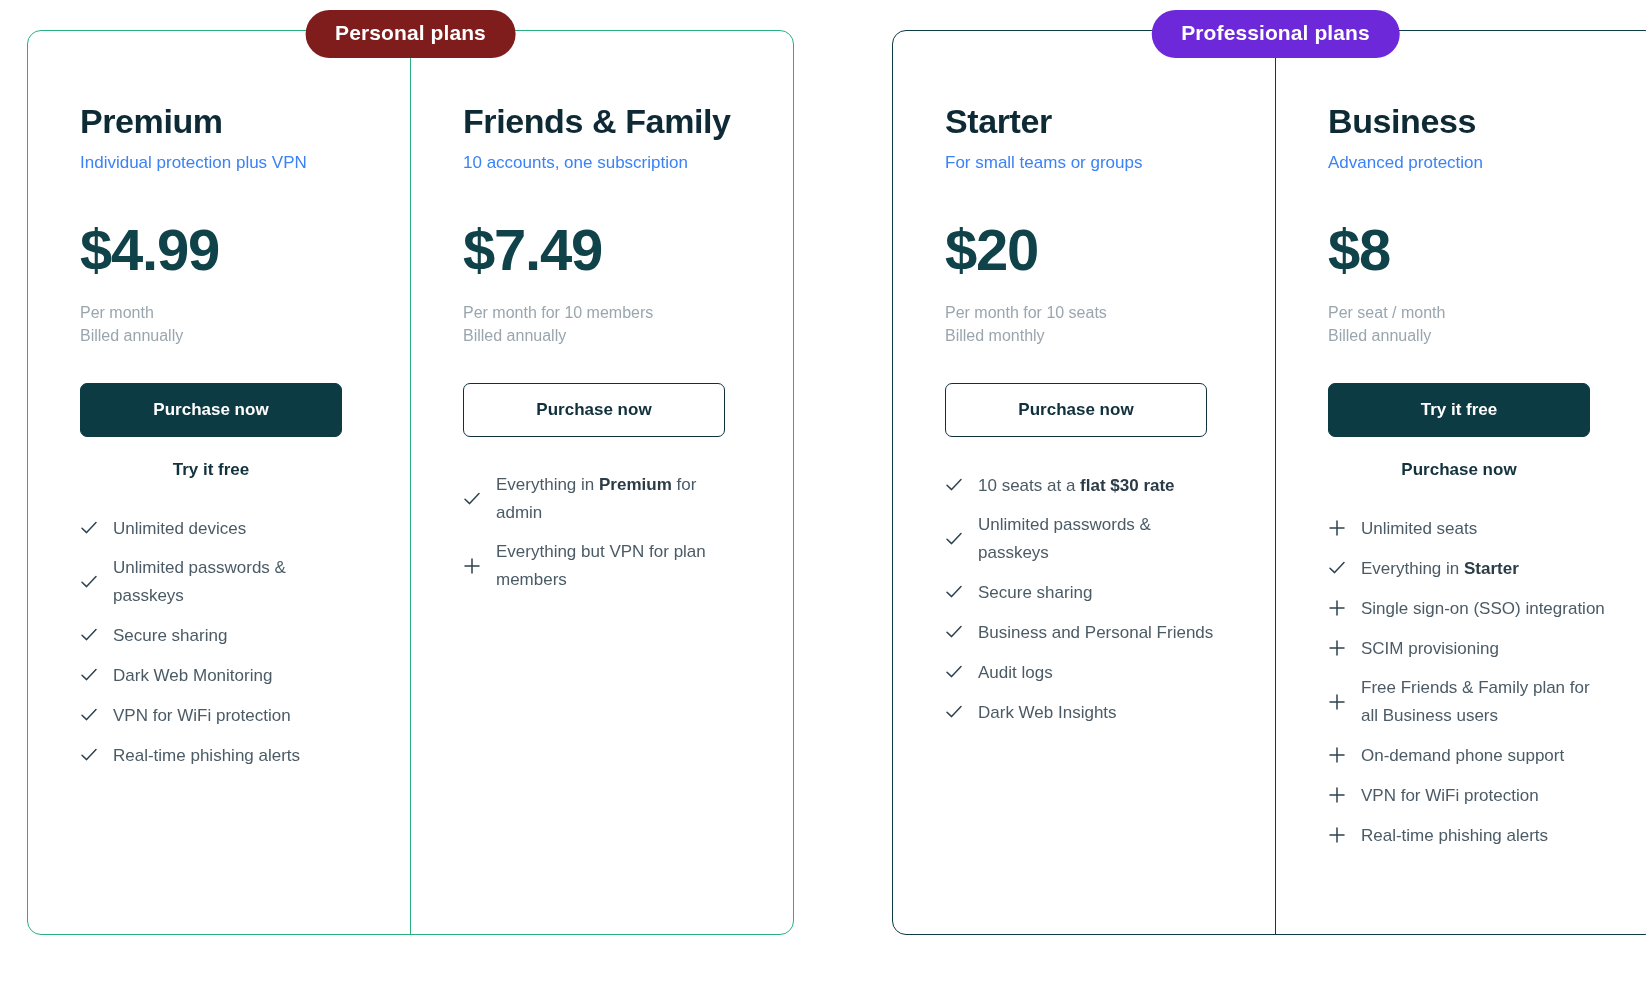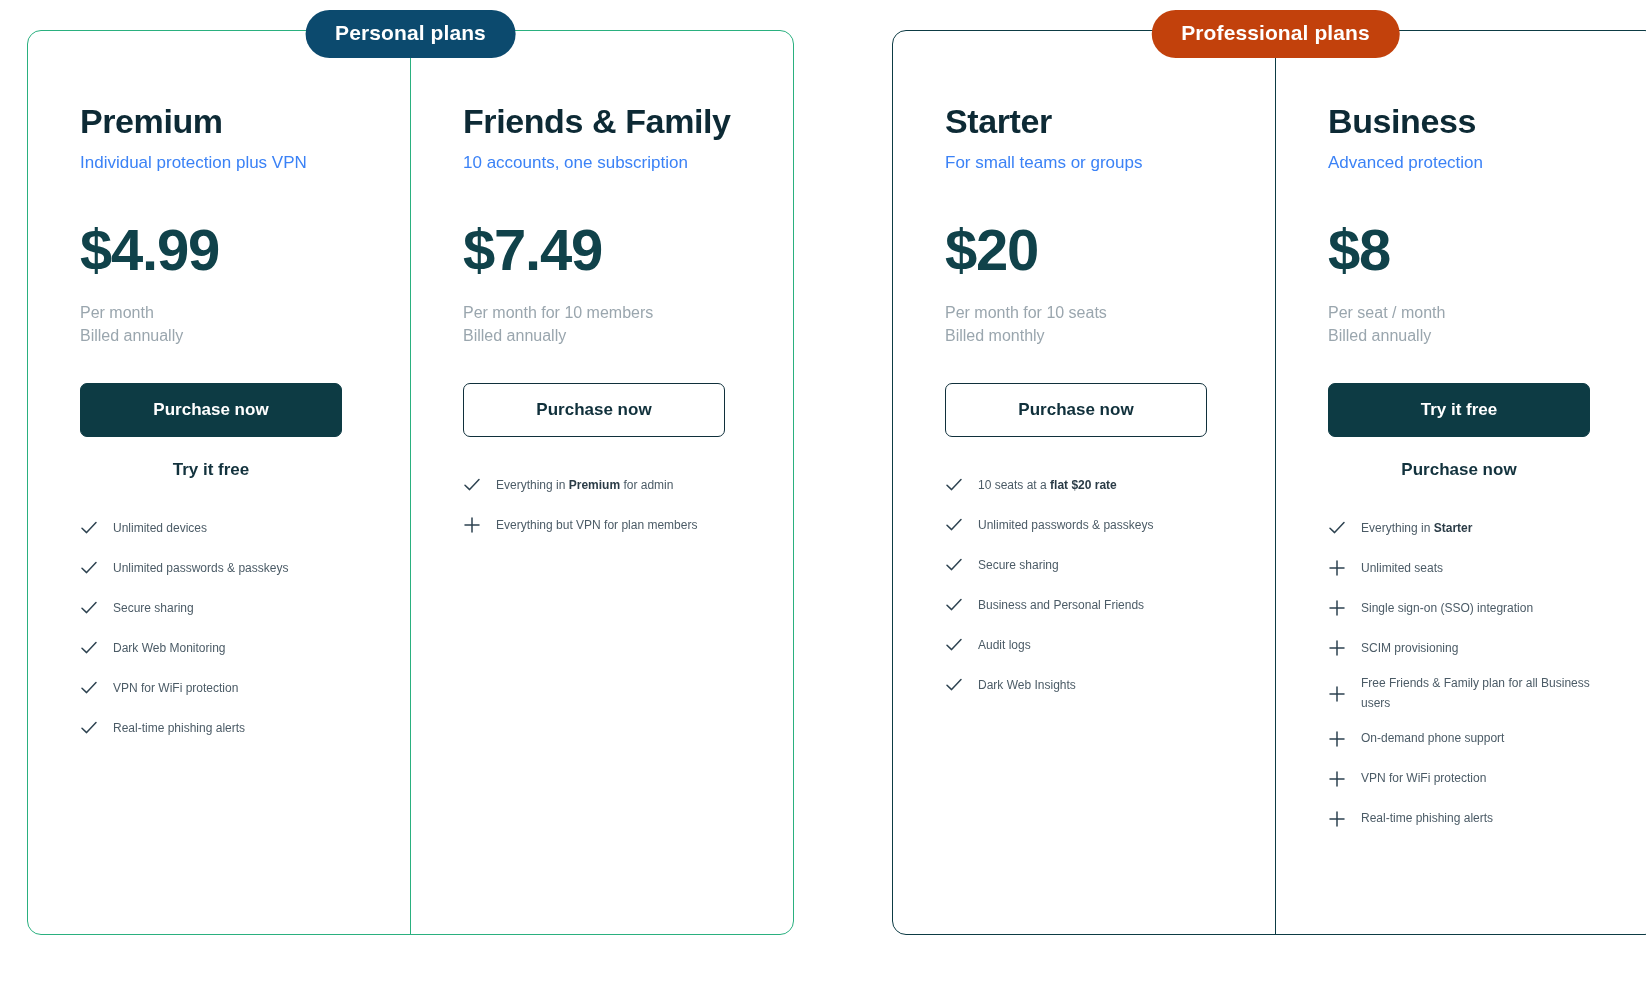--- a/index.html
+++ b/index.html
@@ -129,32 +129,32 @@
     flex: 0 0 18px;
     width: 18px;
     height: 18px;
     display: flex;
     align-items: center;
     justify-content: center;
     color: #2d4250;
   }
   .feat-icon svg { display: block; }
   .feat-text {
-    font-size: 12px;
+    font-size: 17px;
     color: #4b5b66;
     line-height: 1.62;
   }
   .feat-text b { color: #2b3c47; font-weight: 700; }
 </style>
 </head>
 <body>
 
 <div class="page" id="page">
     <div class="plan-card personal" style="border-color: rgb(42, 176, 127);">
-      <div class="badge green" style="background: #0c4a6e;">Personal plans</div>
+      <div class="badge green" style="background: #7f1d1d;">Personal plans</div>
       <div class="col">
         <div class="col-inner">
           <h2 class="plan-name">Premium</h2>
           <div class="plan-tagline">Individual protection plus VPN</div>
           <div class="price">$4.99</div>
           <div class="price-note">
             <div>Per month</div>
             <div>Billed annually</div>
           </div>
           <div class="btn solid">Purchase now</div>
@@ -237,40 +237,40 @@
                   <path d="M9 2 V16 M2 9 H16" stroke="currentColor" stroke-width="1.5" stroke-linecap="round"></path>
                 </svg>
               </span>
               <span class="feat-text">Everything but VPN for plan members</span>
             </li>
           </ul>
         </div>
       </div>
     </div>
     <div class="plan-card professional" style="border-color: rgb(13, 59, 68);">
-      <div class="badge dark" style="background: #c2410c; text-align: center;">Professional plans</div>
+      <div class="badge dark" style="background: #6d28d9; text-align: center;">Professional plans</div>
       <div class="col">
         <div class="col-inner">
           <h2 class="plan-name">Starter</h2>
           <div class="plan-tagline">For small teams or groups</div>
           <div class="price">$20</div>
           <div class="price-note">
             <div>Per month for 10 seats</div>
             <div>Billed monthly</div>
           </div>
           <div class="btn outline">Purchase now</div>
           <div class="sub-link placeholder"></div>
           <ul class="features" style="list-style: none;">
             <li class="feature">
               <span class="feat-icon">
                 <svg width="18" height="18" viewBox="0 0 18 18" fill="none" aria-hidden="true">
                   <path d="M2 9.2 L6.6 13.6 L16 3.6" stroke="currentColor" stroke-width="1.5" stroke-linecap="round" stroke-linejoin="round"></path>
                 </svg>
               </span>
-              <span class="feat-text">10 seats at a <b>flat $20 rate</b></span>
+              <span class="feat-text">10 seats at a <b>flat $30 rate</b></span>
             </li>
             <li class="feature">
               <span class="feat-icon">
                 <svg width="18" height="18" viewBox="0 0 18 18" fill="none" aria-hidden="true">
                   <path d="M2 9.2 L6.6 13.6 L16 3.6" stroke="currentColor" stroke-width="1.5" stroke-linecap="round" stroke-linejoin="round"></path>
                 </svg>
               </span>
               <span class="feat-text">Unlimited passwords &amp; passkeys</span>
             </li>
             <li class="feature">
@@ -316,32 +316,32 @@
           <div class="price-note">
             <div>Per seat / month</div>
             <div>Billed annually</div>
           </div>
           <div class="btn solid">Try it free</div>
           <div class="sub-link">Purchase now</div>
           <ul class="features" style="list-style: none;">
             <li class="feature">
               <span class="feat-icon">
                 <svg width="18" height="18" viewBox="0 0 18 18" fill="none" aria-hidden="true">
+                  <path d="M9 2 V16 M2 9 H16" stroke="currentColor" stroke-width="1.5" stroke-linecap="round"></path>
+                </svg>
+              </span>
+              <span class="feat-text">Unlimited seats</span>
+            </li>
+            <li class="feature">
+              <span class="feat-icon">
+                <svg width="18" height="18" viewBox="0 0 18 18" fill="none" aria-hidden="true">
                   <path d="M2 9.2 L6.6 13.6 L16 3.6" stroke="currentColor" stroke-width="1.5" stroke-linecap="round" stroke-linejoin="round"></path>
                 </svg>
               </span>
               <span class="feat-text">Everything in <b>Starter</b></span>
-            </li>
-            <li class="feature">
-              <span class="feat-icon">
-                <svg width="18" height="18" viewBox="0 0 18 18" fill="none" aria-hidden="true">
-                  <path d="M9 2 V16 M2 9 H16" stroke="currentColor" stroke-width="1.5" stroke-linecap="round"></path>
-                </svg>
-              </span>
-              <span class="feat-text">Unlimited seats</span>
             </li>
             <li class="feature">
               <span class="feat-icon">
                 <svg width="18" height="18" viewBox="0 0 18 18" fill="none" aria-hidden="true">
                   <path d="M9 2 V16 M2 9 H16" stroke="currentColor" stroke-width="1.5" stroke-linecap="round"></path>
                 </svg>
               </span>
               <span class="feat-text">Single sign-on (SSO) integration</span>
             </li>
             <li class="feature">

